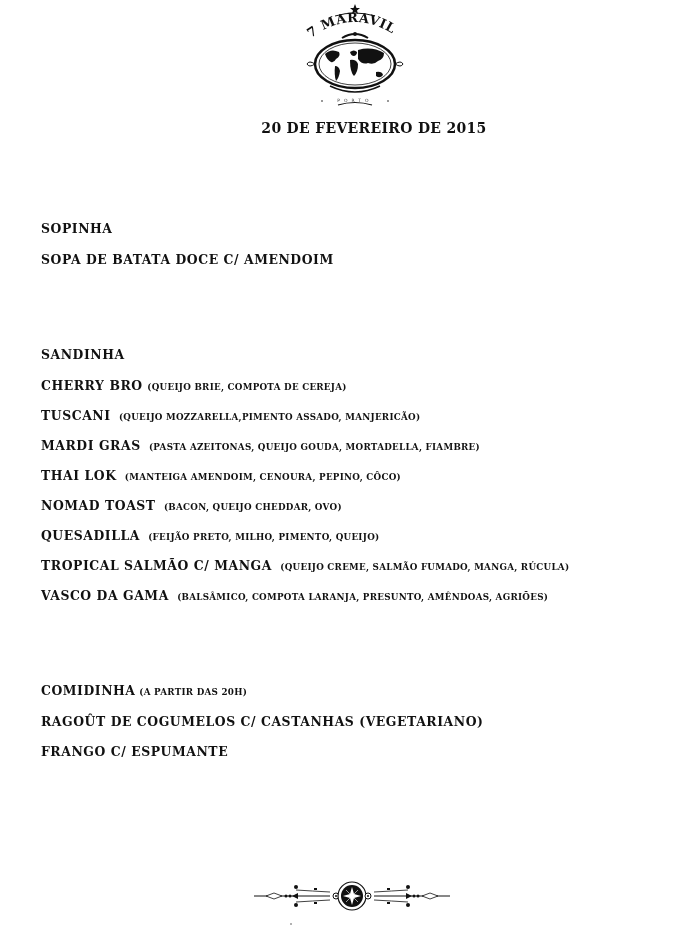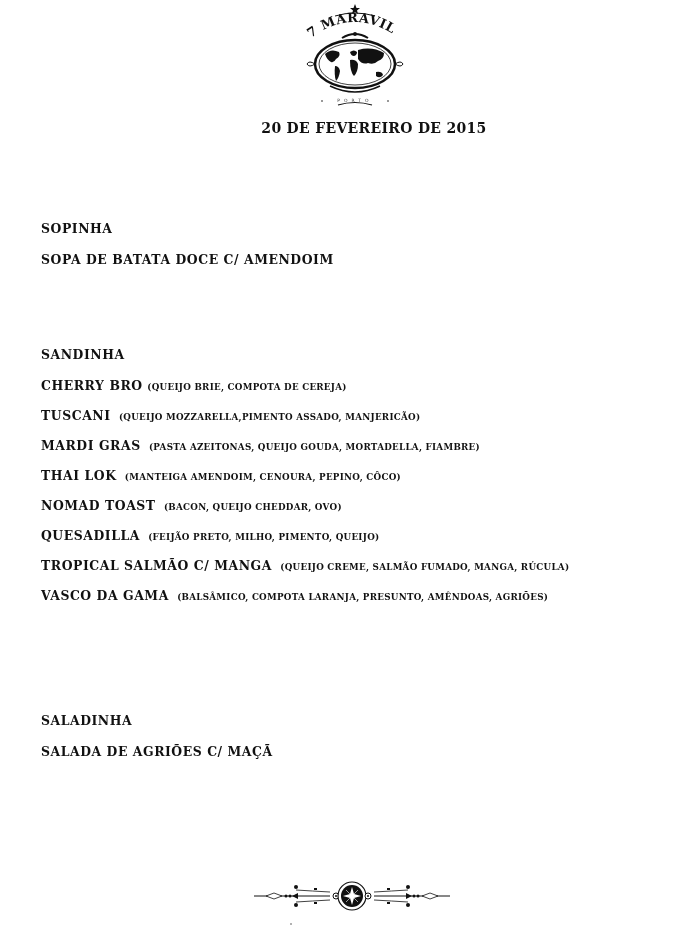--- a/index.html
+++ b/index.html
@@ -91,27 +91,28 @@
     <div class="item"><span>MARDI GRAS</span><span class="desc" style="margin-left:9px">(PASTA AZEITONAS, QUEIJO GOUDA, MORTADELLA, FIAMBRE)</span></div>
     <div class="item"><span>THAI LOK</span><span class="desc" style="margin-left:9px">(MANTEIGA AMENDOIM, CENOURA, PEPINO, CÔCO)</span></div>
     <div class="item"><span>NOMAD TOAST</span><span class="desc" style="margin-left:9px">(BACON, QUEIJO CHEDDAR, OVO)</span></div>
     <div class="item"><span>QUESADILLA</span><span class="desc" style="margin-left:9px">(FEIJÃO PRETO, MILHO, PIMENTO, QUEIJO)</span></div>
     <div class="item"><span>TROPICAL SALMÃO C/ MANGA</span><span class="desc" style="margin-left:9px">(QUEIJO CREME, SALMÃO FUMADO, MANGA, RÚCULA)</span></div>
     <div class="item"><span>VASCO DA GAMA</span><span class="desc" style="margin-left:9px">(BALSÂMICO, COMPOTA LARANJA, PRESUNTO, AMÊNDOAS, AGRIÕES)</span></div>
   </div>
 
   <div class="gap"></div>
 
+  <div class="section">
+    <div class="section-title"><span>COMIDINHA</span><span class="note">(A PARTIR DAS 20H)</span></div>
+    <div class="item first-item"><span>RAGOÛT DE COGUMELOS C/ CASTANHAS  (VEGETARIANO)</span></div>
+    <div class="item"><span>FRANGO C/ ESPUMANTE</span></div>
+  </div>
 
   <div class="gap"></div>
 
-  <div class="section">
-    <div class="section-title"><span>SALADINHA</span></div>
-    <div class="item first-item"><span>SALADA DE AGRIÕES C/ MAÇÃ</span></div>
-  </div>
 
   <div class="gap"></div>
 
 </div>
 
 <div class="ornament">
   <svg width="200" height="40" viewBox="0 0 200 40">
 
     <line x1="2" y1="20" x2="78" y2="20" stroke="#111" stroke-width="1"></line>
     <path d="M 14 20 L 22 17 L 30 20 L 22 23 Z" fill="#fff" stroke="#111" stroke-width="0.8"></path>

